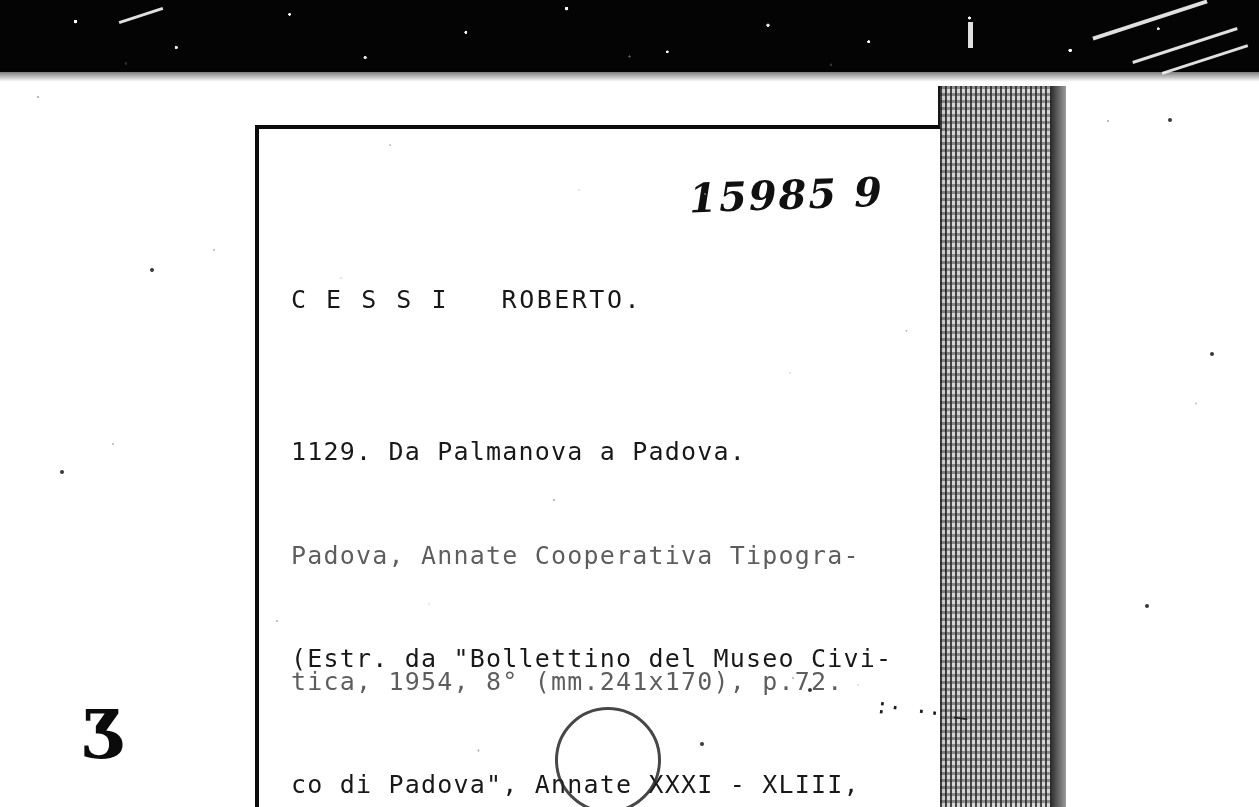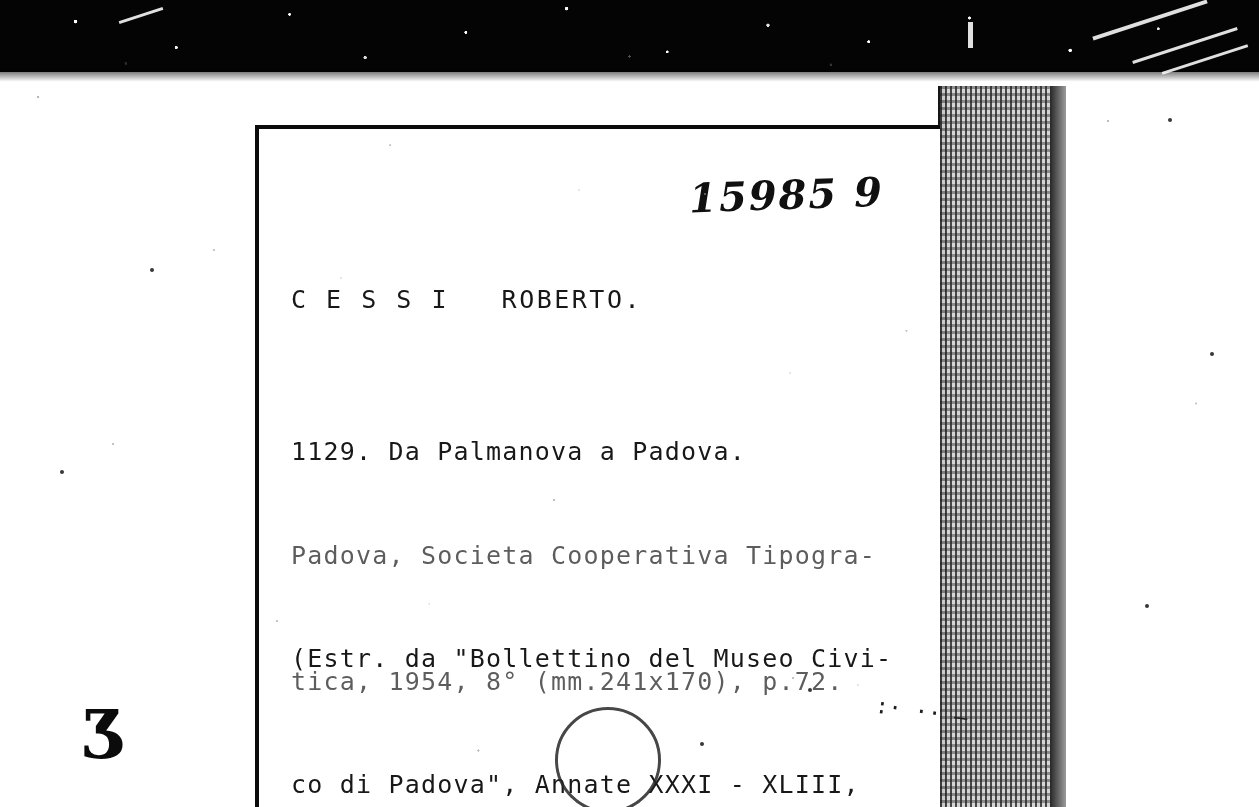--- a/index.html
+++ b/index.html
@@ -237,21 +237,21 @@
 
     <div class="accession">15985 9</div>
 
     <div class="tw author">C E S S I   ROBERTO.</div>
 
     <div class="tw title">
       <div>1129. Da Palmanova a Padova.</div>
     </div>
 
     <div class="tw imprint faded">
-      <div>Padova, Societa Cooperativa Tipogra-</div>
+      <div>Padova, Annate Cooperativa Tipogra-</div>
       <div class="veryfaded">tica, 1954, 8° (mm.241x170), p.72.</div>
     </div>
 
     <div class="tw notes">
       <div class="faded">(Estr. da "Bollettino del Museo Civi-</div>
       <div>co di Padova", Annate XXXI - XLIII,</div>
       
     </div>
 
     <div class="stamp"></div>

